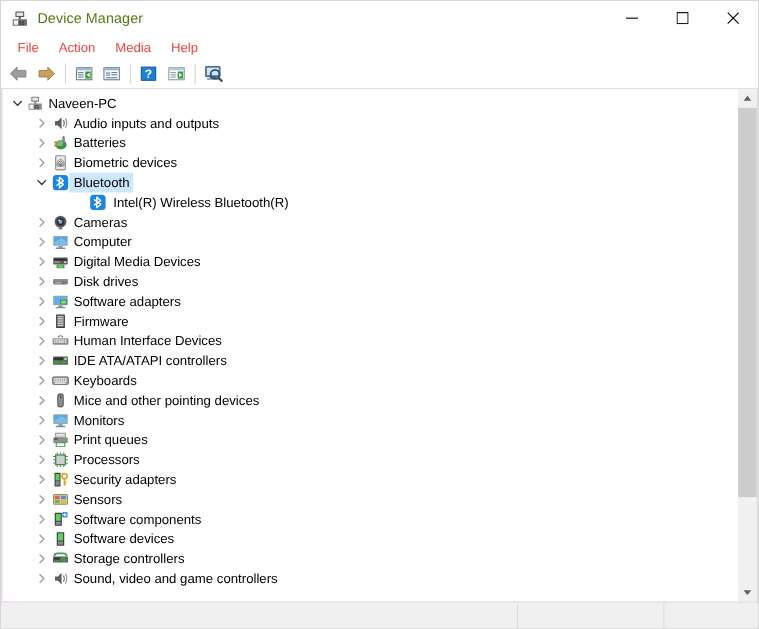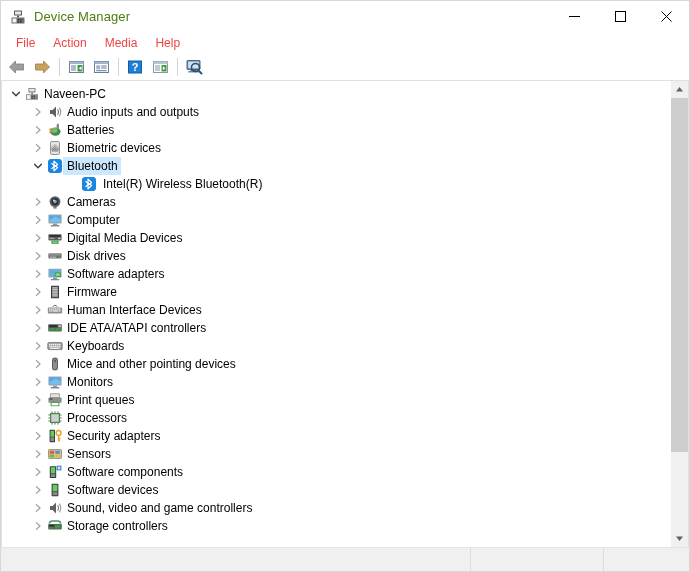--- a/index.html
+++ b/index.html
@@ -772,43 +772,43 @@
           <span class="label">Software devices</span>
         </div>
         <div class="row lvl1">
           <span class="chev">
             <svg width="10" height="10" viewBox="0 0 10 10">
               <path d="M3.4 1.6 L7 5 L3.4 8.4" fill="none" stroke="#a0a0a0" stroke-width="1.3" stroke-linecap="round" stroke-linejoin="round"></path>
             </svg>
           </span>
           <span class="ico">
             <svg width="16" height="16" viewBox="0 0 16 16">
-              <path d="M3 6 L5.6 6 L9 2.6 L9 13.4 L5.6 10 L3 10 Z" fill="#606060"></path>
-              <path d="M10.6 5.2 Q12.4 8 10.6 10.8" fill="none" stroke="#7d7d7d" stroke-width="1.1"></path>
-              <path d="M12.4 3.6 Q15 8 12.4 12.4" fill="none" stroke="#9a9a9a" stroke-width="1.1"></path>
-            </svg>
-          </span>
-          <span class="label">Sound, video and game controllers</span>
-        </div>
-        <div class="row lvl1">
-          <span class="chev">
-            <svg width="10" height="10" viewBox="0 0 10 10">
-              <path d="M3.4 1.6 L7 5 L3.4 8.4" fill="none" stroke="#a0a0a0" stroke-width="1.3" stroke-linecap="round" stroke-linejoin="round"></path>
-            </svg>
-          </span>
-          <span class="ico">
-            <svg width="16" height="16" viewBox="0 0 16 16">
               <path d="M13.6 5.6 Q13.6 3 10.6 3 L5.4 3 Q2.4 3 2.4 5.6" fill="none" stroke="#4a9a6a" stroke-width="1.6"></path>
               <rect x="1.2" y="6" width="13.6" height="5.4" rx="0.8" fill="#5c5c5c"></rect>
               <rect x="2.2" y="7" width="5" height="1.6" fill="#2f2f2f"></rect>
               <rect x="2.2" y="9.2" width="4.2" height="1.4" fill="#3f9b3f"></rect>
               <rect x="8" y="7" width="5.6" height="3.6" fill="#3f9b3f"></rect>
             </svg>
           </span>
           <span class="label">Storage controllers</span>
+        </div>
+        <div class="row lvl1">
+          <span class="chev">
+            <svg width="10" height="10" viewBox="0 0 10 10">
+              <path d="M3.4 1.6 L7 5 L3.4 8.4" fill="none" stroke="#a0a0a0" stroke-width="1.3" stroke-linecap="round" stroke-linejoin="round"></path>
+            </svg>
+          </span>
+          <span class="ico">
+            <svg width="16" height="16" viewBox="0 0 16 16">
+              <path d="M3 6 L5.6 6 L9 2.6 L9 13.4 L5.6 10 L3 10 Z" fill="#606060"></path>
+              <path d="M10.6 5.2 Q12.4 8 10.6 10.8" fill="none" stroke="#7d7d7d" stroke-width="1.1"></path>
+              <path d="M12.4 3.6 Q15 8 12.4 12.4" fill="none" stroke="#9a9a9a" stroke-width="1.1"></path>
+            </svg>
+          </span>
+          <span class="label">Sound, video and game controllers</span>
         </div>
       </div>
 
     <div class="vscroll">
       <div class="sb-arrow">
         <span>
           <svg width="9" height="7" viewBox="0 0 9 7">
               <path d="M4.5 1 L8 5.5 L1 5.5 Z" fill="#606060"></path>
             </svg>
         </span>

